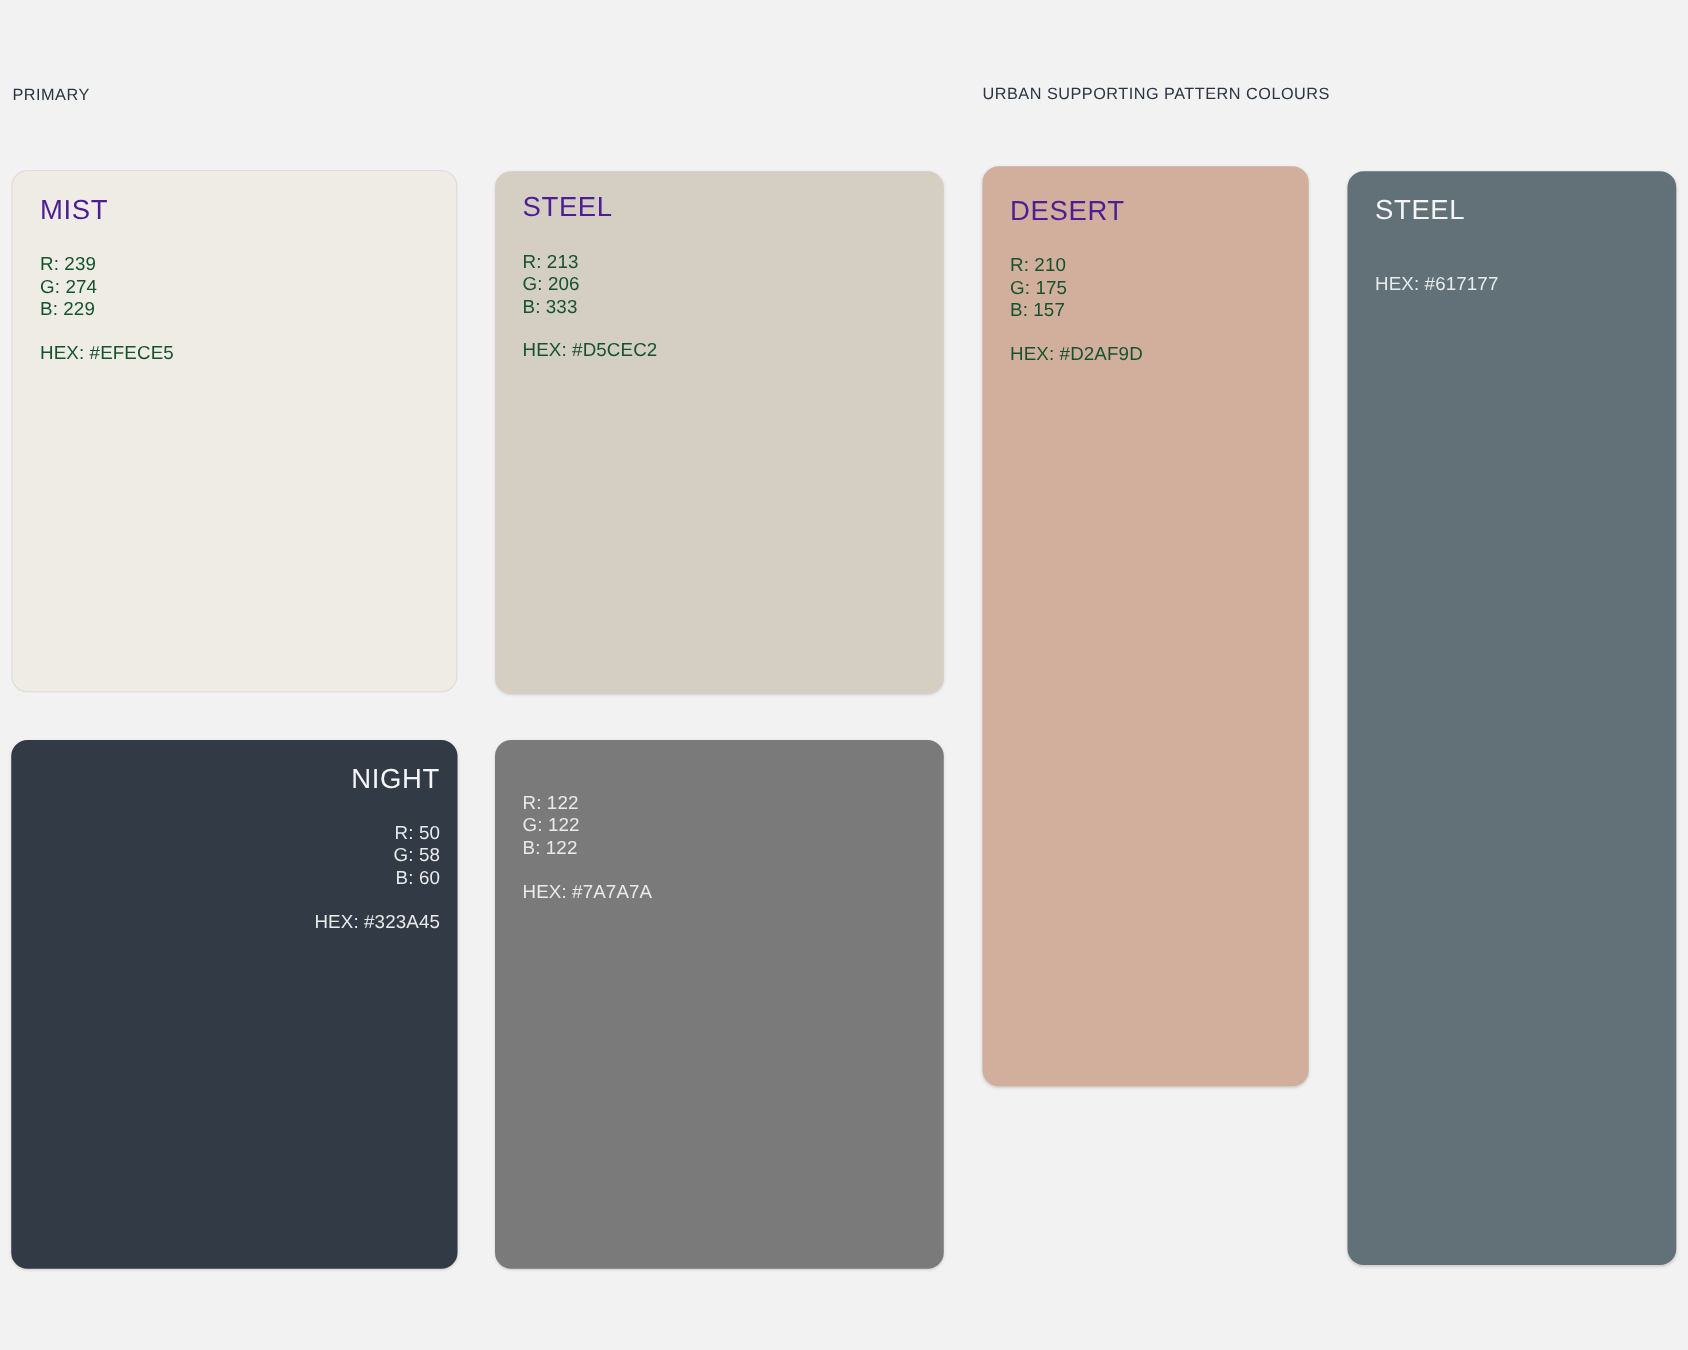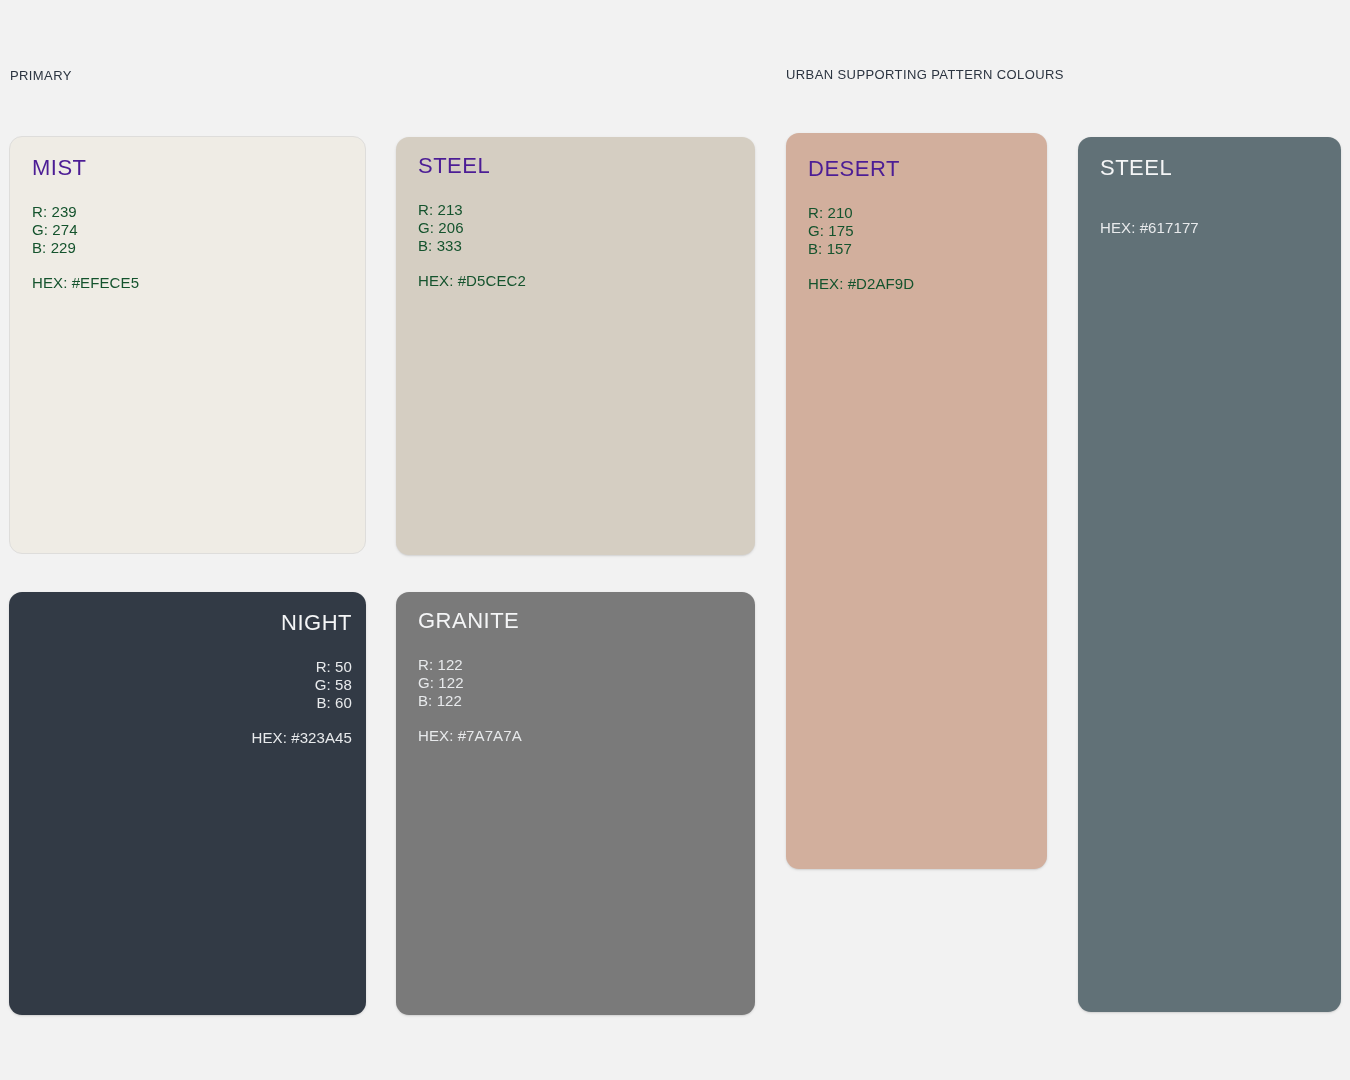--- a/index.html
+++ b/index.html
@@ -145,21 +145,20 @@
         <div>G: 58</div>
         <div>B: 60</div>
       </div>
       <div class="hex-gap"></div>
       <div class="hex-line">HEX: #323A45</div>
     </div>
   </div>
 
   <div class="card tone-light" id="card-granite" style="background: rgb(122, 122, 122);">
     <div class="card-inner">
-      <div class="card-title">GRANITE</div>
       <div class="title-gap"></div>
       <div class="rgb-block">
         <div>R: 122</div>
         <div>G: 122</div>
         <div>B: 122</div>
       </div>
       <div class="hex-gap"></div>
       <div class="hex-line">HEX: #7A7A7A</div>
     </div>
   </div>

